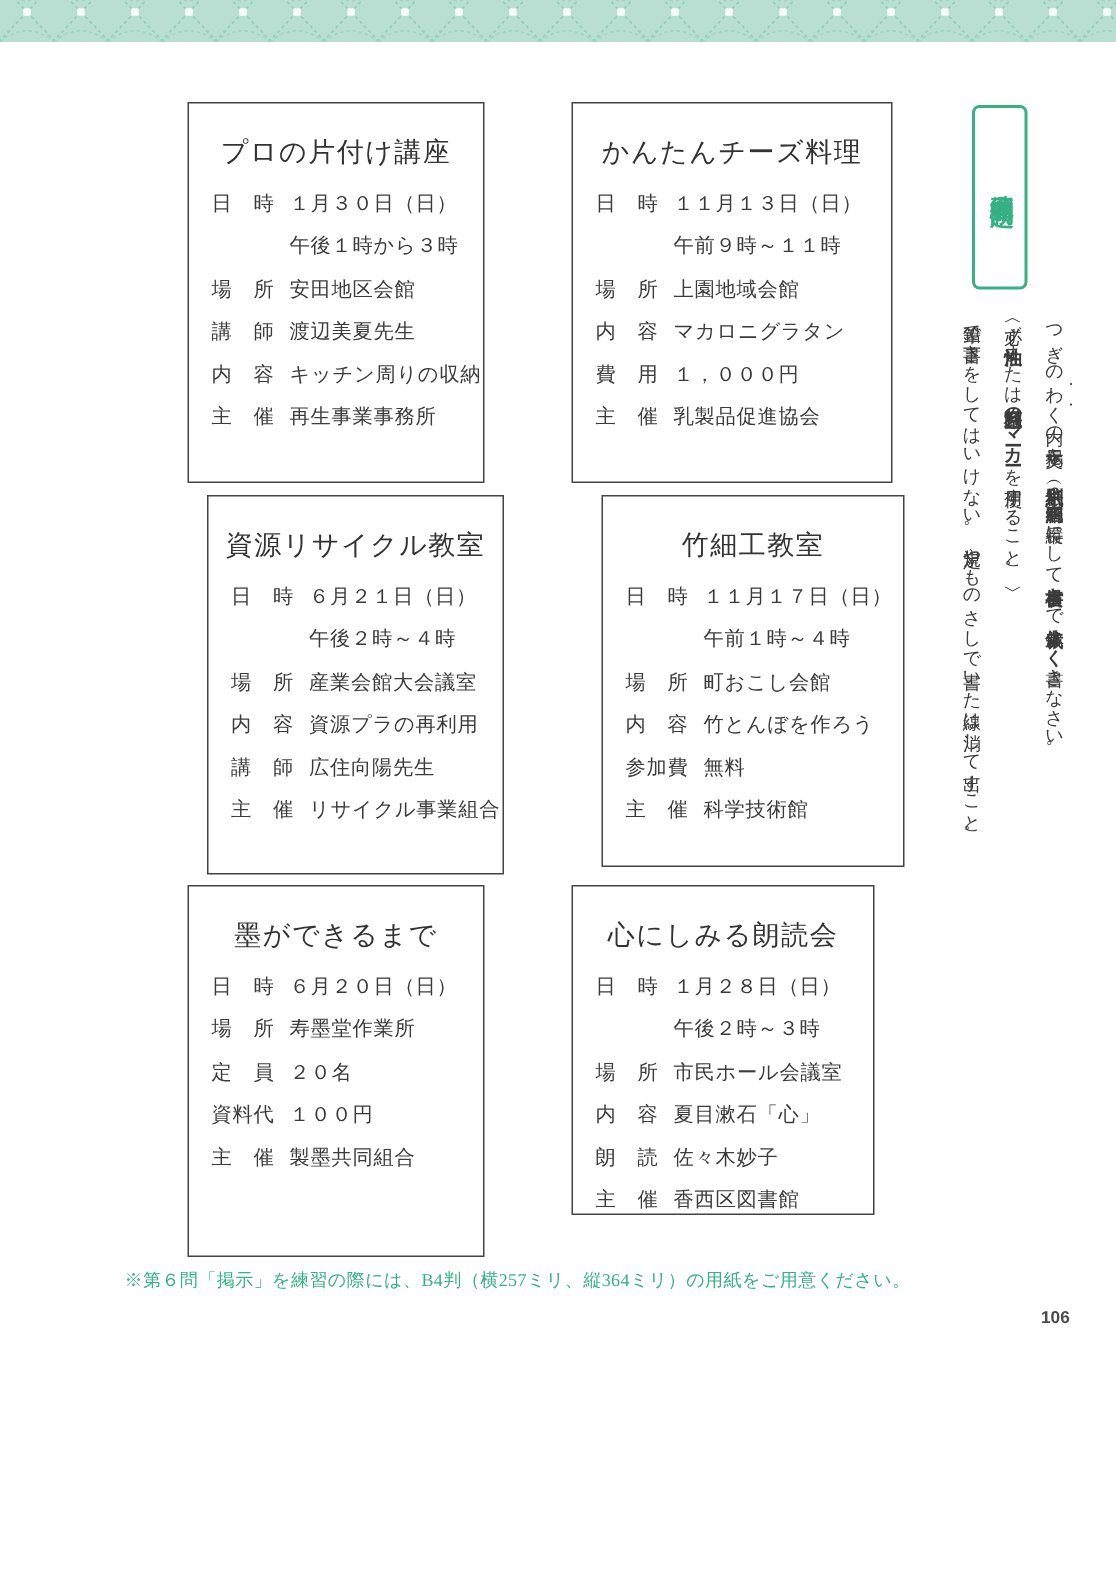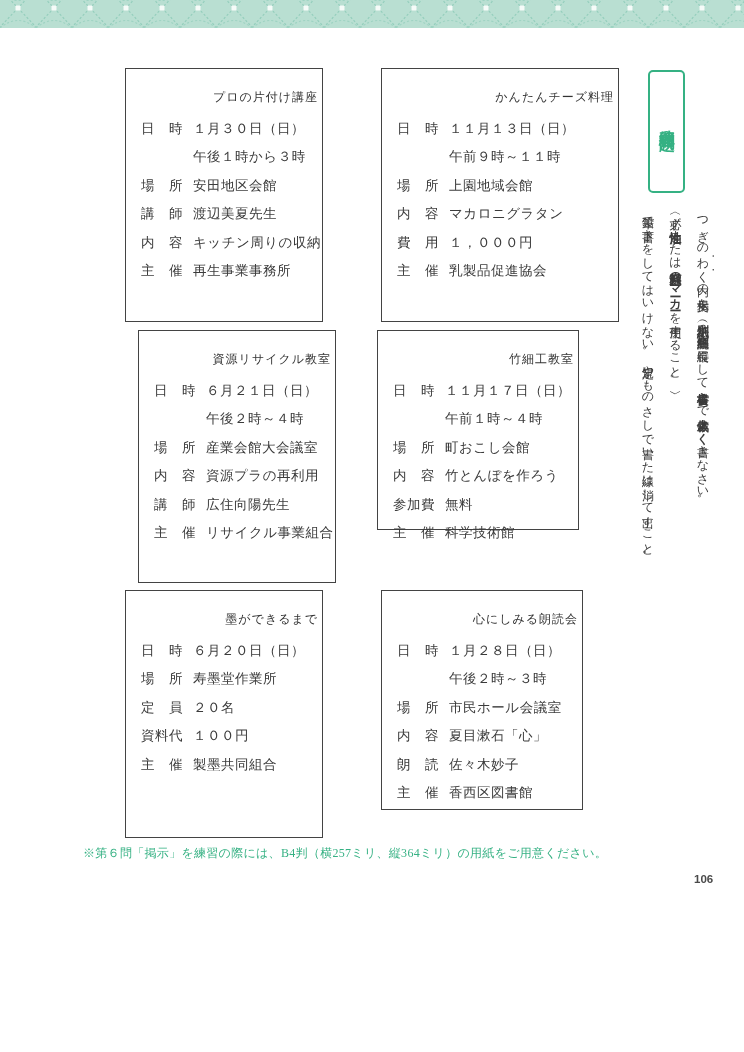--- a/index.html
+++ b/index.html
@@ -9,27 +9,27 @@
   }
   
   .band{position:absolute;left:0;top:0;width:744px;height:28px;display:block;}
 
   
   .notice{
     position:absolute;width:198px;height:254px;
     border:1.5px solid #434343;background:#ffffff;box-sizing:border-box;
   }
   .notice.n0{left:125px;top:68px;}
-  .notice.n1{left:381px;top:68px;width:238px;}
+  .notice.n1{left:381px;top:68px;width:214px;}
   .notice.n2{left:138px;top:330px;height:253px;}
-  .notice.n3{left:377px;top:330px;width:202px;height:200px;}
+  .notice.n3{left:401px;top:330px;width:202px;height:248px;}
   .notice.n4{left:125px;top:590px;height:248px;}
   .notice.n5{left:381px;top:590px;width:202px;height:220px;}
   .notice-title{
-    text-align:right;margin:20px 4px 9px 4px;font-size:12px;
+    text-align:center;margin:20px 4px 9px 4px;font-size:18px;
     letter-spacing:1px;color:#333;white-space:nowrap;
   }
   .notice-row{
     display:flex;align-items:baseline;padding-left:15px;
     line-height:28.4px;font-size:13.5px;white-space:nowrap;
   }
   .notice-label{width:44px;white-space:pre;letter-spacing:0.5px;flex:none;}
   .notice-value{margin-left:8px;white-space:pre;letter-spacing:0.5px;}
 
   

